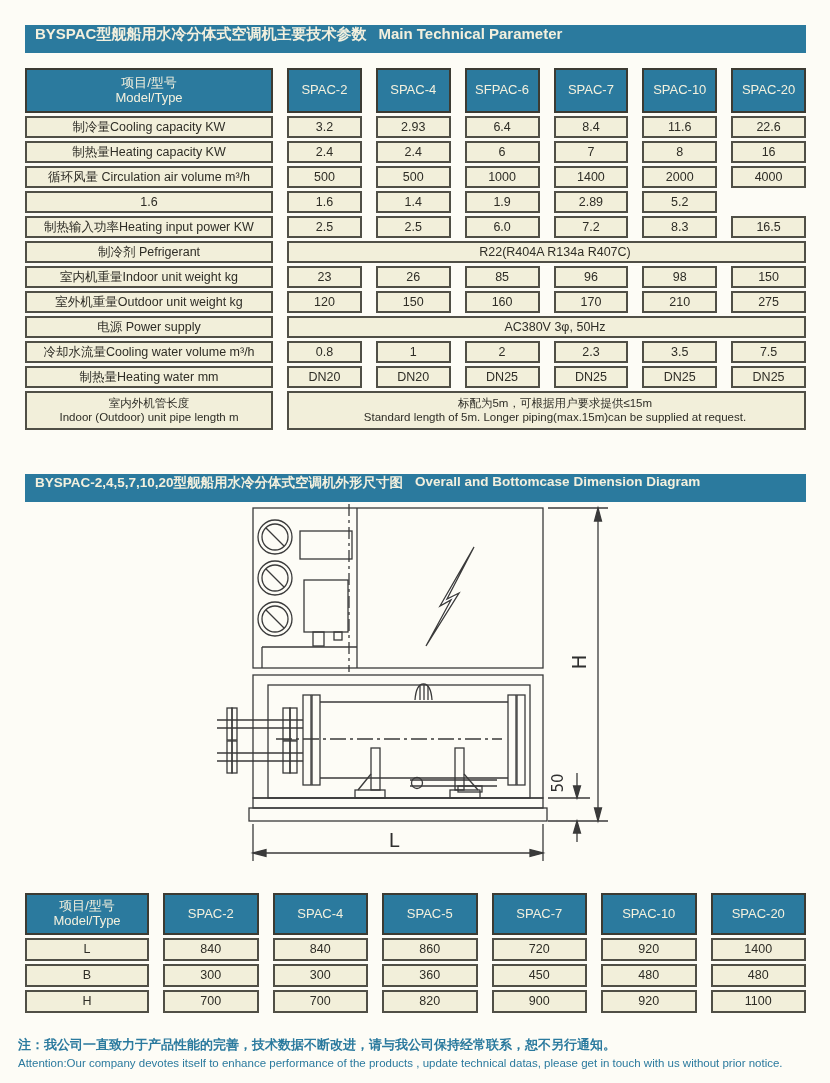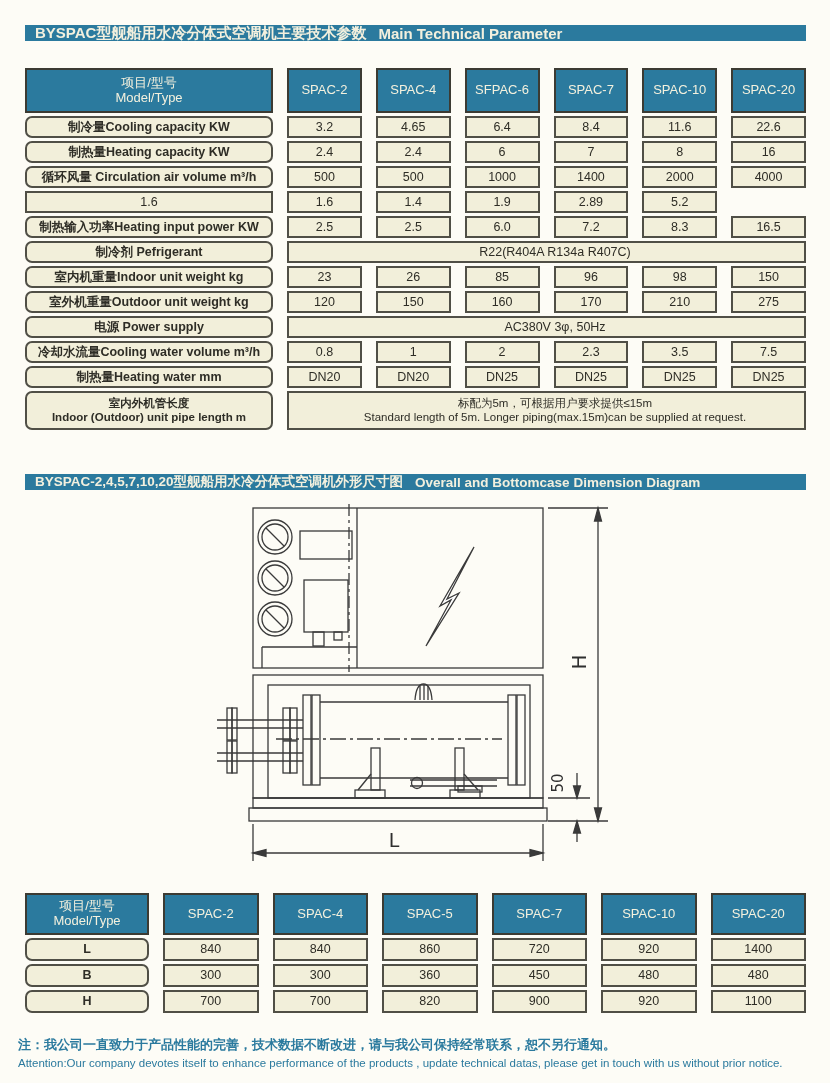--- a/index.html
+++ b/index.html
@@ -2,23 +2,23 @@
 <html><head>
 <meta charset="utf-8">
 <style>
   html,body { margin:0; padding:0; }
   .page {
     position:relative; width:830px; height:1083px;
     background:#fdfcf6; overflow:hidden;
     font-family:"Liberation Sans", sans-serif;
   }
   .banner {
-    position:absolute; left:25px; width:781px; height:16px;
+    position:absolute; left:25px; width:781px; height:28px;
     background:#2b7a9e; color:#f3f0de; font-weight:bold;
-    display:flex; align-items:center; gap:12px; padding-left:10px;
+    display:flex; align-items:flex-start; gap:12px; padding-left:10px;
     box-sizing:border-box; font-size:15px; white-space:nowrap;
   }
   #banner1 { top:25px; }
   #banner2 { top:474px; font-size:13.5px; }
   .tbl { position:absolute; left:25px; width:781px; }
   #table1 { top:68px; }
   #table2 { top:893px; }
   .trow { display:grid; grid-template-columns:248px repeat(6,1fr); gap:14px; margin-bottom:3px; }
   #table2 .trow { grid-template-columns:124px repeat(6,1fr); }
   .cell {
@@ -28,21 +28,21 @@
     height:22px; line-height:1.15; text-align:center;
   }
   .head .cell {
     background:#2b7a9e; color:#f4f1de; height:45px;
     flex-direction:column; font-size:13px; border-color:#3c3b33;
   }
   #table2 .cell { height:23px; }
   #table2 .head .cell { height:42px; }
   .span6 { grid-column:span 6;padding-left:17px; }
   .pipe .cell { height:39px; flex-direction:column; font-size:11.5px;text-align:right; }
-  .lab { font-weight:700;border-radius:7px; }
+  .lab { font-weight:400; }
   .diagram {
     position:absolute; left:0; top:490px; width:830px; height:400px;
   }
   .diagram svg { display:block; }
   .footer { position:absolute; left:18px; top:1036px; color:#2b7a9e; width:800px; }
   .footer .zh { font-size:13px; font-weight:bold; margin-bottom:3px; }
   .footer .en { font-size:11.5px; }
 </style>
 </head>
 <body>
@@ -64,21 +64,21 @@
       <div class="cell">SPAC-4</div>
       <div class="cell">SFPAC-6</div>
       <div class="cell">SPAC-7</div>
       <div class="cell">SPAC-10</div>
       <div class="cell">SPAC-20</div>
     </div>
 
     <div class="trow">
       <div class="cell lab">制冷量Cooling capacity  KW</div>
       <div class="cell">3.2</div>
-      <div class="cell">4.65</div>
+      <div class="cell">2.93</div>
       <div class="cell">6.4</div>
       <div class="cell">8.4</div>
       <div class="cell">11.6</div>
       <div class="cell">22.6</div>
     </div>
 
     <div class="trow">
       <div class="cell lab">制热量Heating capacity KW</div>
       <div class="cell">2.4</div>
       <div class="cell">2.4</div>

